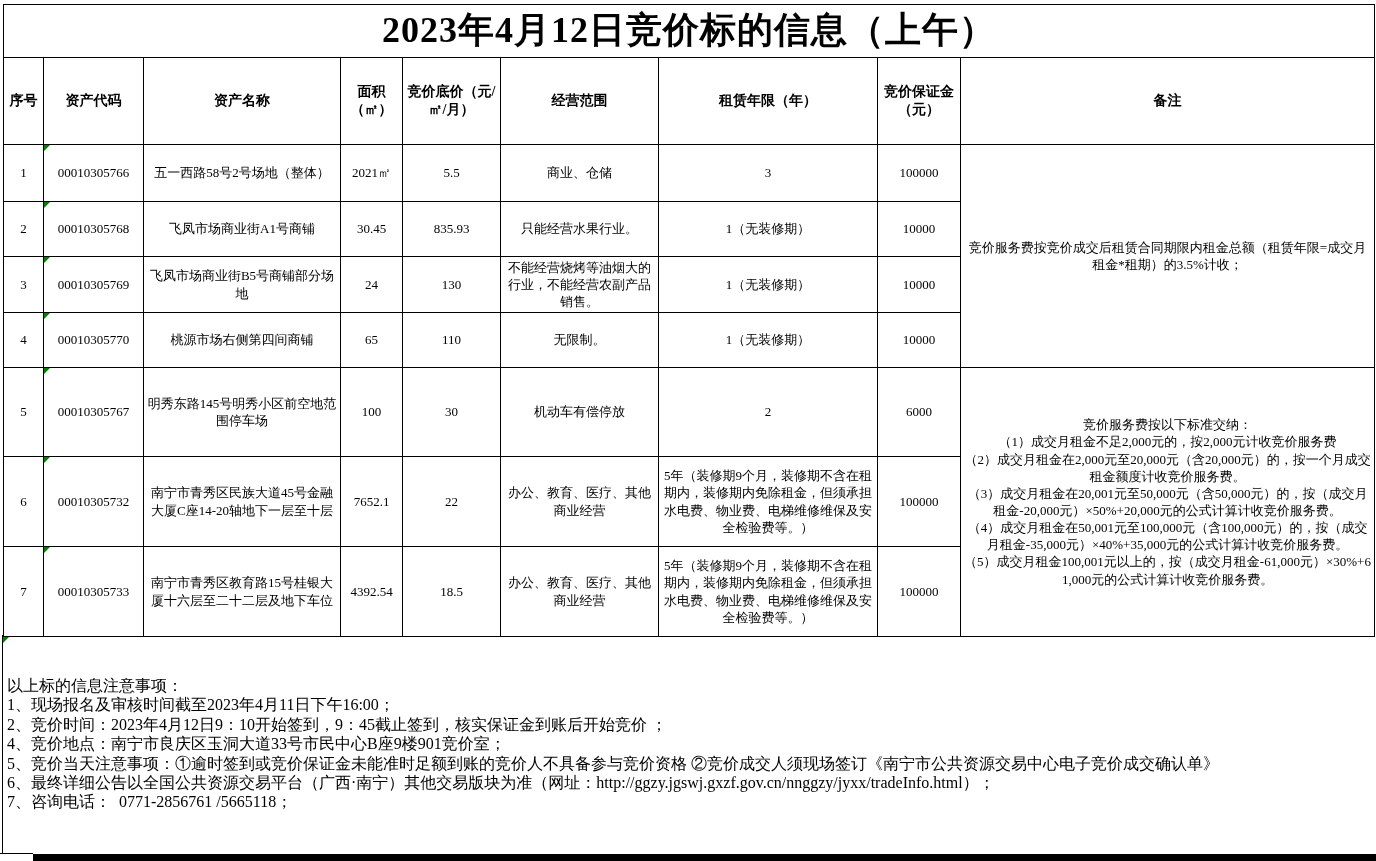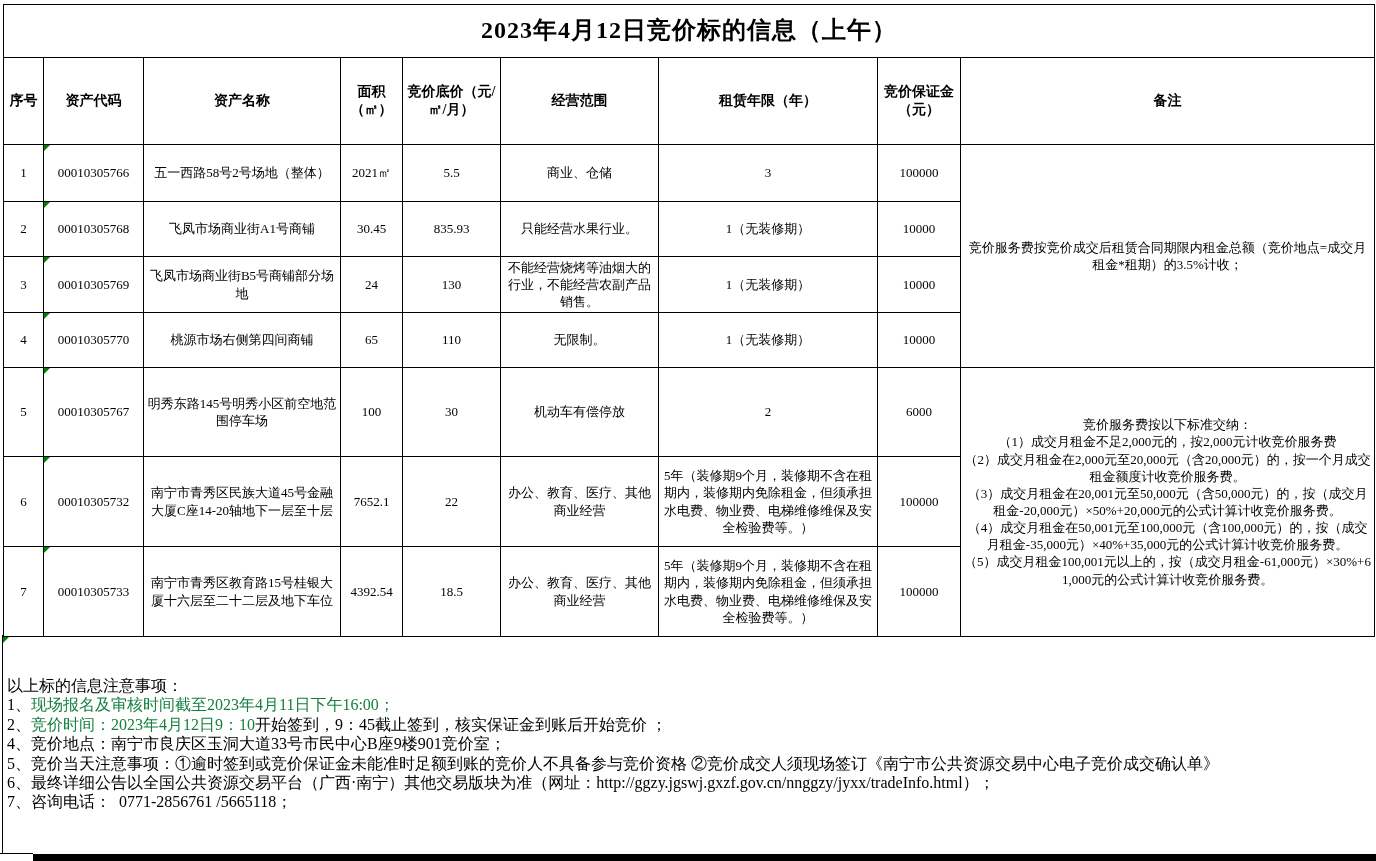--- a/index.html
+++ b/index.html
@@ -21,21 +21,21 @@
     border:1px solid #000;
     text-align:center;
     vertical-align:middle;
     font-size:13px;
     line-height:1.32;
     padding:1px 3px;
     overflow:hidden;
     word-break:break-all;
   }
   tr.title-row td {
-    font-size:24px;
+    font-size:36px;
     font-weight:bold;
     height:50px;
     letter-spacing:1px;
   }
   tr.header-row th { font-weight:bold; font-size:14px; height:84px; }
   tr.r1 { height:57px; }
   tr.r2 { height:55px; }
   tr.r3 { height:56px; }
   tr.r4 { height:55px; }
   tr.r5 { height:89px; }
@@ -54,21 +54,21 @@
     white-space:pre-line;
     padding:4px 6px 4px 5px;
     line-height:1.42;
   }
   .notes {
     position:absolute; left:7px; top:676px; width:1362px;
     font-size:16px; line-height:19.4px;
     text-align:left;
   }
   .note { white-space:pre; }
-  .red { color:#15803d; }
+  .red { color:#000000; }
   .v-edge {
     position:absolute; left:2px; top:635px;
     width:1px; height:218px; background:#000;
   }
   .bottom-thin {
     position:absolute; left:0; top:853px; width:33px; height:1px; background:#000;
   }
   .bottom-bar {
     position:absolute; left:33px; top:854px; width:1343px; height:7px; background:#000;
   }
@@ -116,21 +116,21 @@
 
     <tr class="r1">
       <td>1</td>
       <td class="code-cell"><span class="tri"></span><span>00010305766</span></td>
       <td>五一西路58号2号场地（整体）</td>
       <td>2021㎡</td>
       <td>5.5</td>
       <td>商业、仓储</td>
       <td>3</td>
       <td>100000</td>
-      <td rowspan="4" class="remark-center">竞价服务费按竞价成交后租赁合同期限内租金总额（竞价地点=成交月租金*租期）的3.5%计收；</td>
+      <td rowspan="4" class="remark-center">竞价服务费按竞价成交后租赁合同期限内租金总额（租赁年限=成交月租金*租期）的3.5%计收；</td>
     </tr>
 
     <tr class="r2">
       <td>2</td>
       <td class="code-cell"><span class="tri"></span><span>00010305768</span></td>
       <td>飞凤市场商业街A1号商铺</td>
       <td>30.45</td>
       <td>835.93</td>
       <td>只能经营水果行业。</td>
       <td>1（无装修期）</td>

